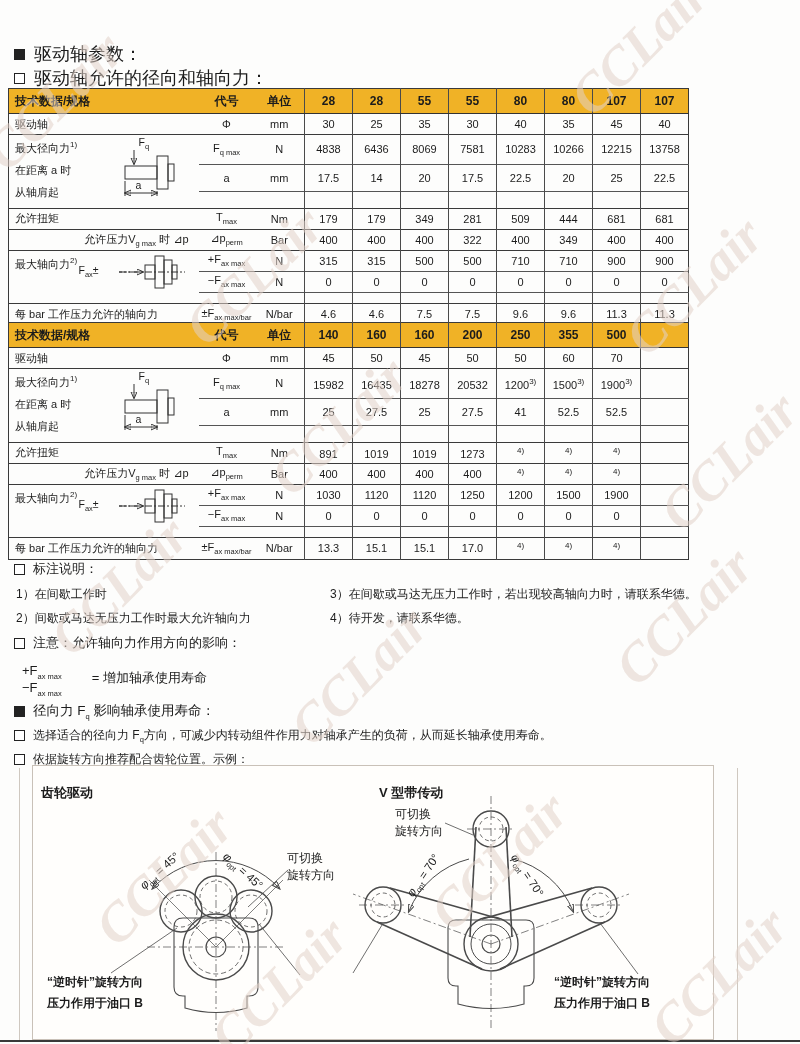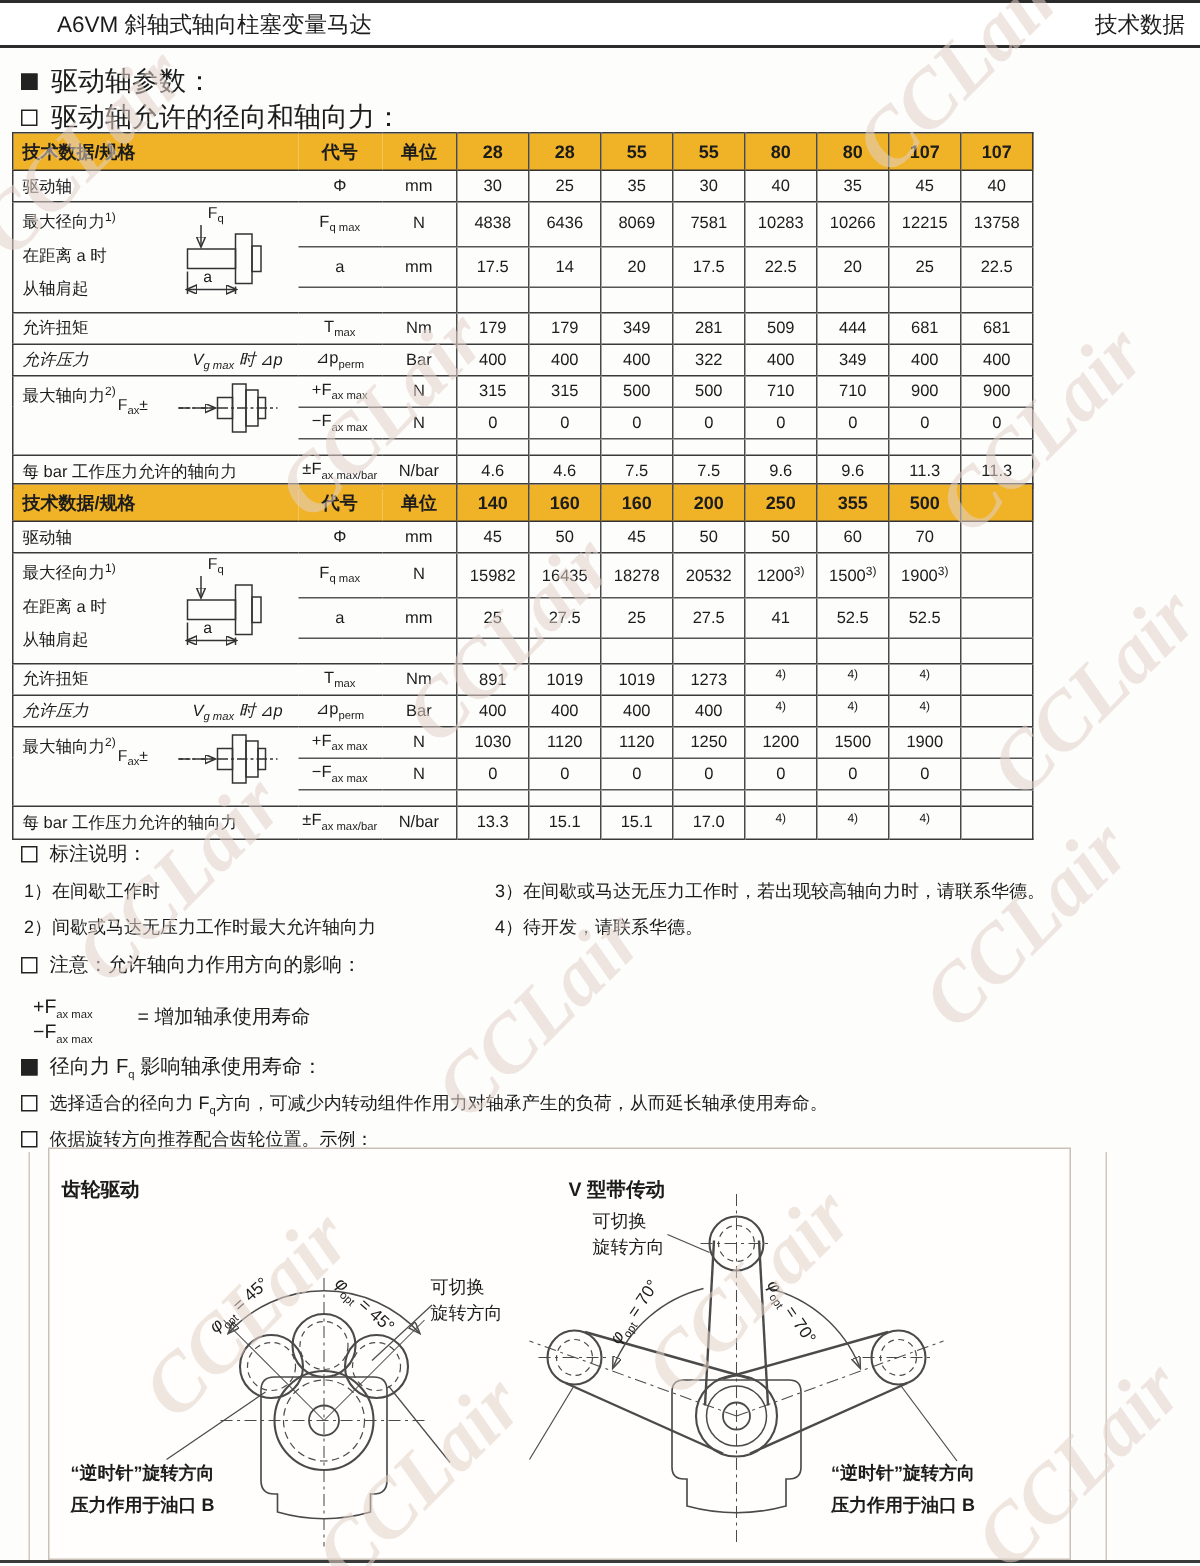--- a/index.html
+++ b/index.html
@@ -20,21 +20,21 @@
   td{text-align:center;vertical-align:middle;padding:1px 2px;}
   td.lbl{text-align:left;padding-left:6px;}
   .v{border-left:1px solid #4a4a4a;}
   tr.bt td{border-top:1.2px solid #3a3a3a;}
   tr.sub td{border-top:1px solid #555;}
   tr.h25{height:25px}tr.h24{height:24px}tr.h22{height:22px}tr.h21{height:21px}tr.h13{height:13px}tr.h11{height:11px}
   sub{font-size:7.5px;}
   sup{font-size:8px;}
   td.rl{position:relative;vertical-align:top;padding-top:5px;}
   .lline{margin-bottom:7px;}
-  .spread{display:flex;justify-content:space-between;align-items:center;padding-right:8px;font-style:italic;}
+  .spread{display:flex;justify-content:flex-end;align-items:center;padding-right:8px;}
   .fns{font-size:8px;}
   
   .mini{position:absolute;}
   .mini svg{position:absolute;left:0;top:0;}
   .mini-fq{right:10px;top:4px;width:70px;height:60px;}
   .mini-fax{right:8px;top:3px;width:112px;height:44px;}
   .dlab{position:absolute;font-size:10.5px;}
   .mini line,.mini rect,.mini path{stroke:#333;fill:none;stroke-width:1;}
   .dash{stroke-dasharray:3 2;}
   .ddot{stroke-dasharray:7 2 2 2;stroke-width:.7;stroke:#777;}
@@ -53,24 +53,20 @@
   
   .wm{position:absolute;z-index:4;font:bold italic 54px "Liberation Serif","DejaVu Serif",serif;color:rgba(225,210,200,.55);transform:rotate(-45deg);white-space:nowrap;pointer-events:none;}
   .rule-b{position:absolute;left:0;right:0;top:1040px;height:2px;background:#3a3a3a;z-index:2;}
   .vframe{position:absolute;width:1px;background:#cfc8c0;top:768px;height:272px;z-index:1;}
 </style>
 </head>
 <body>
 
 <div class="page">
 
-  <div class="titlebar">
-    <span>A6VM 斜轴式轴向柱塞变量马达</span>
-    <span>技术数据</span>
-  </div>
 
   <div class="sec" style="left:14px;top:42px">
     <span class="sq fill"></span>
     <span>驱动轴参数：</span>
   </div>
   <div class="sec" style="left:14px;top:66px">
     <span class="sq"></span>
     <span>驱动轴允许的径向和轴向力：</span>
   </div>
 

